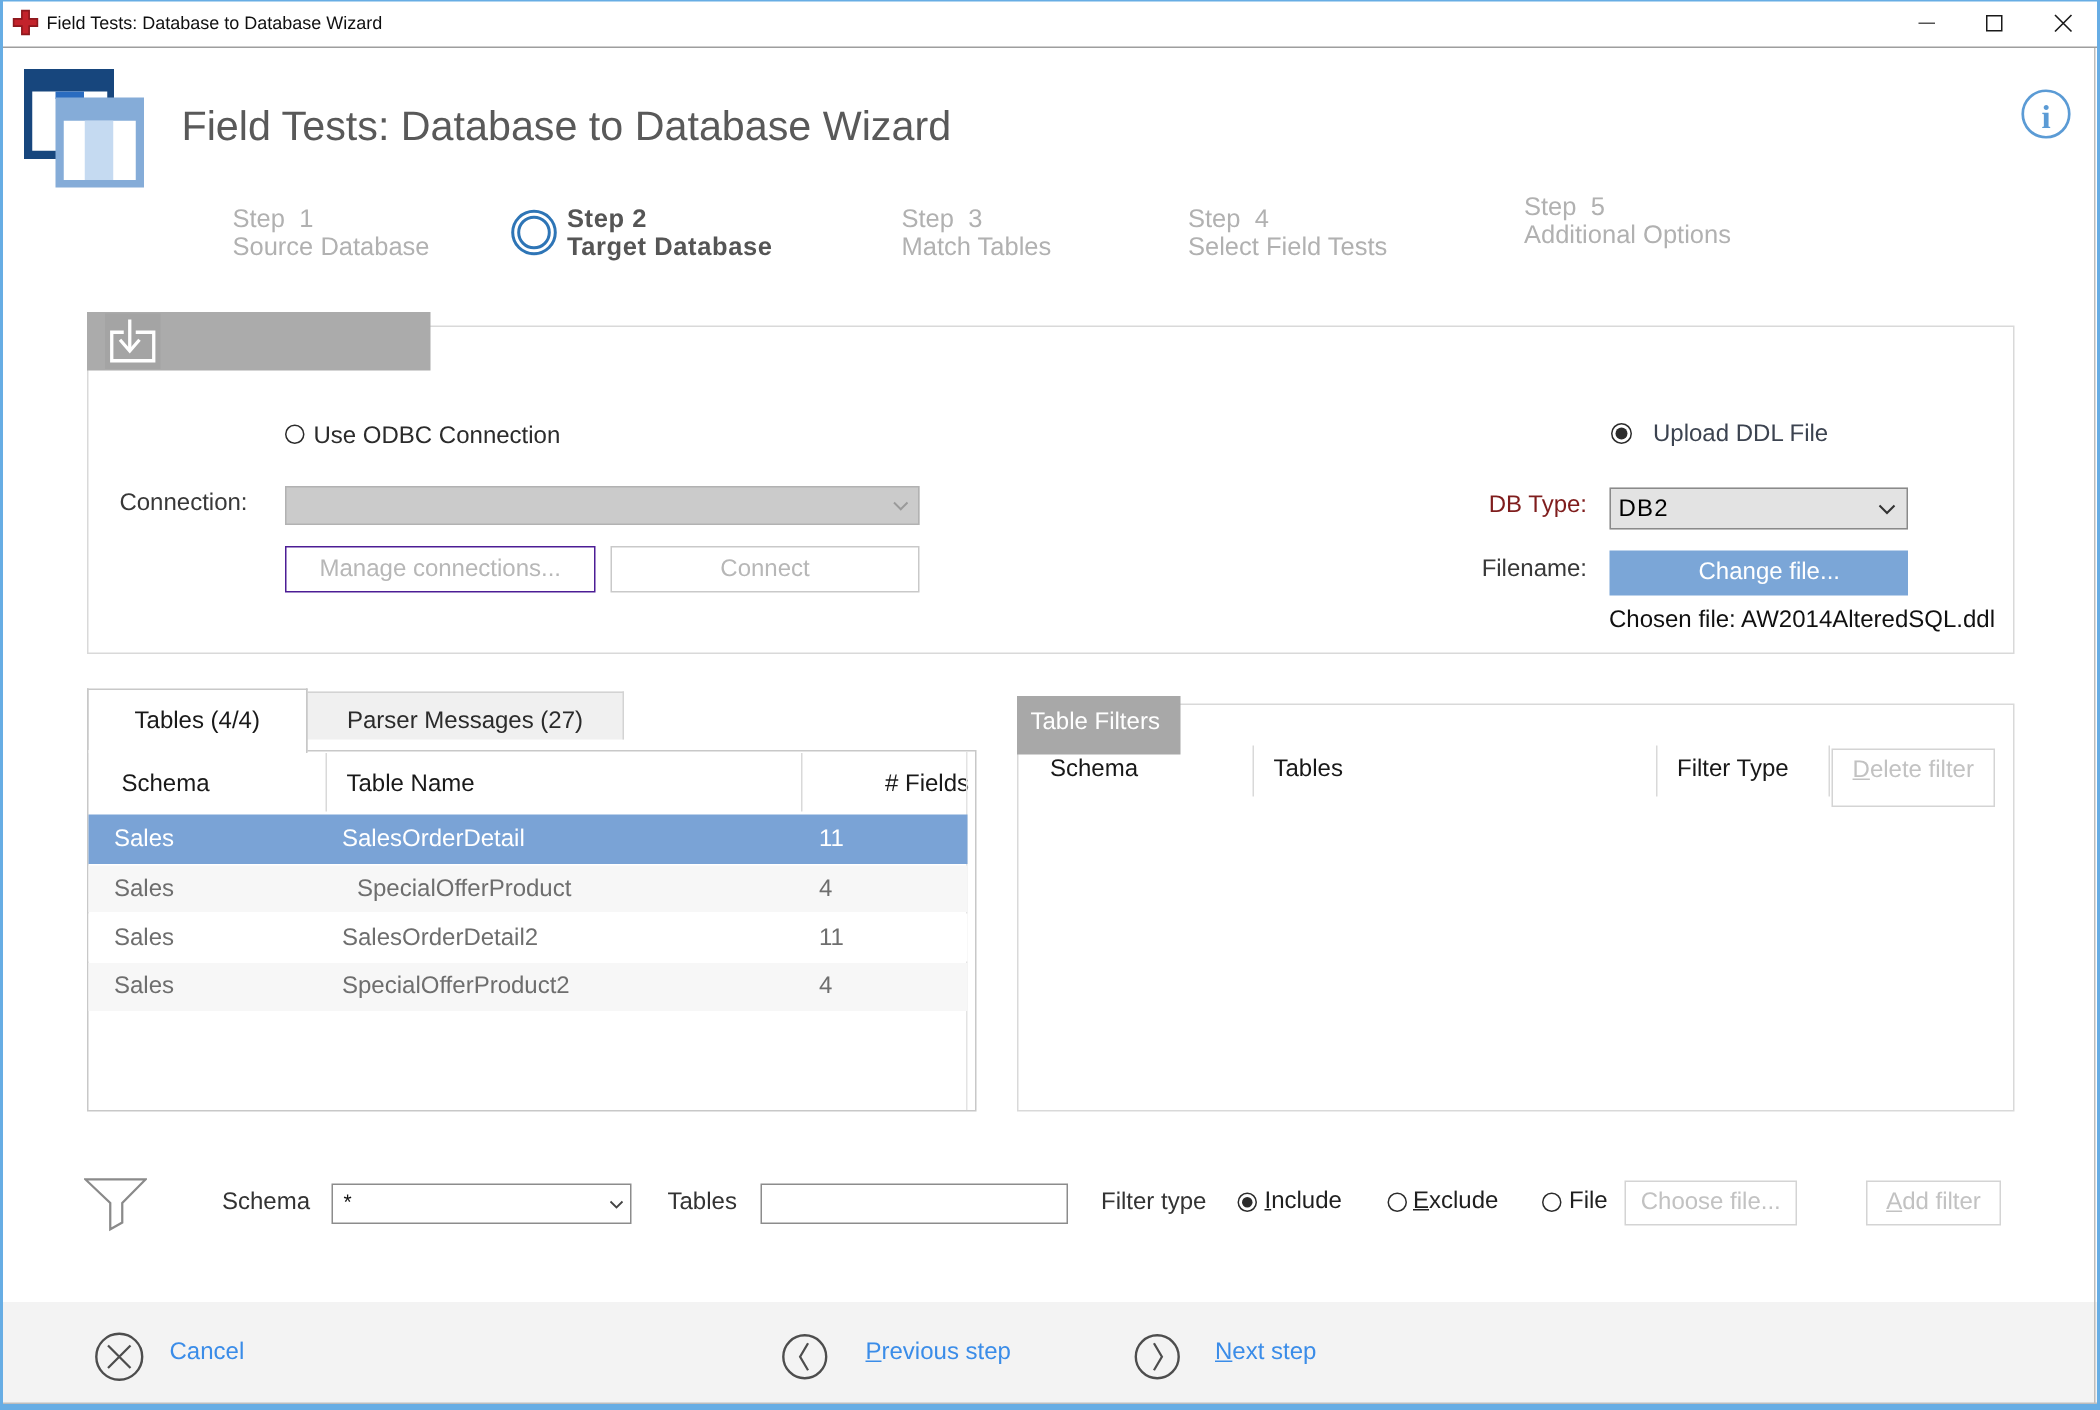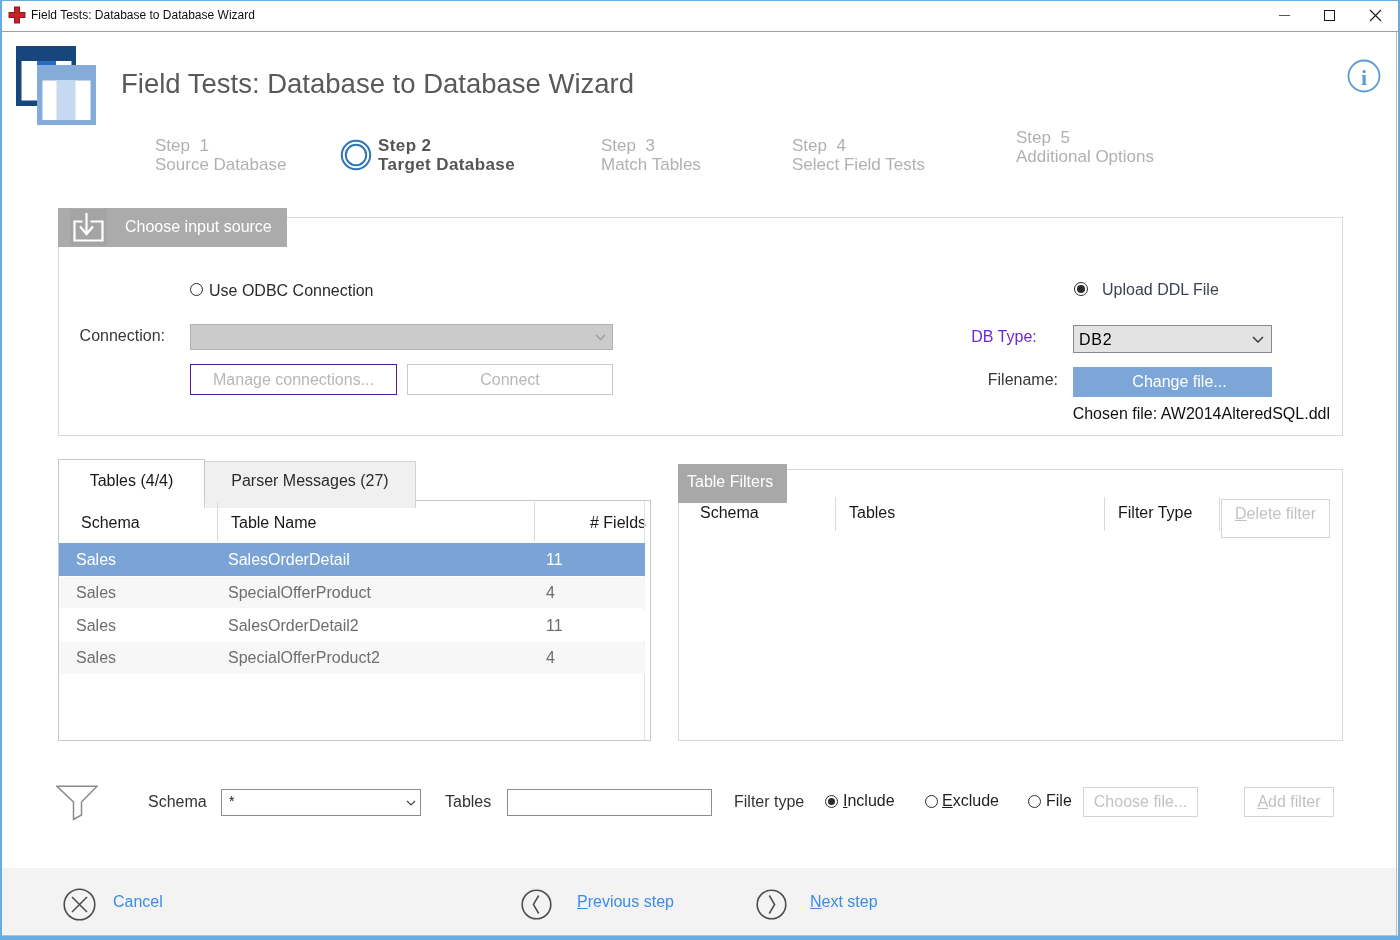--- a/index.html
+++ b/index.html
@@ -51,70 +51,69 @@
 Additional Options</div>
 
 <div class="abs" style="left:58px;top:217px;width:1285px;height:219px;border:1px solid #d9d9d9;background:#fff;"></div>
 <div class="abs" style="left:58px;top:208px;width:229px;height:39px;background:#ababab;">
   <div class="abs" style="left:12px;top:1px;width:37px;height:37px;background:#a4a4a4;"></div>
   <svg class="abs" style="left:14px;top:4px;" width="34" height="32" viewBox="0 0 34 32">
     <path d="M10.5 9.5 H2.5 V28.5 H30.5 V9.5 H18.5" fill="none" stroke="#ffffff" stroke-width="2.2"></path>
     <path d="M14.5 1 V21.5" fill="none" stroke="#ffffff" stroke-width="2.2"></path>
     <path d="M8 14.5 L14.5 22 L21 14.5" fill="none" stroke="#ffffff" stroke-width="2.2"></path>
   </svg>
-  <div class="abs" style="left:67px;top:0;height:39px;line-height:38px;font-size:16px;color:#ffffff;">Choose input source</div>
 </div>
 
 <div class="abs" style="left:190px;top:283px;width:13px;height:13px;border:1px solid #2b2b2b;border-radius:50%;background:#fff;"></div>
 <div class="abs" style="left:209px;top:282px;font-size:16px;color:#2b2b2b;">Use ODBC Connection</div>
 <div class="abs" style="left:58px;top:327px;width:107px;text-align:right;font-size:16px;color:#383838;">Connection:</div>
 <div class="abs" style="left:190px;top:324px;width:423px;height:26px;background:#cbcbcb;border:1px solid #b2b2b2;">
   <svg class="abs" style="right:6px;top:9px;" width="11" height="7" viewBox="0 0 11 7">
       <path d="M1 1 L5.5 5.5 L10 1" fill="none" stroke="#9a9a9a" stroke-width="1.3"></path>
     </svg>
 </div>
 <div class="abs" style="left:190px;top:364px;width:207px;height:31px;background:#fff;border:1px solid #4c1d95;text-align:center;line-height:29px;font-size:16px;color:#b7b7b7;">Manage connections...</div>
 <div class="abs" style="left:407px;top:364px;width:206px;height:31px;background:#fff;border:1px solid #c9c9c9;text-align:center;line-height:29px;font-size:16px;color:#b7b7b7;">Connect</div>
 
 <div class="abs" style="left:1074px;top:282px;width:14px;height:14px;border:1px solid #2b2b2b;border-radius:50%;background:#fff;">
   <div class="abs" style="left:2px;top:2px;width:8px;height:8px;border-radius:50%;background:#2b2b2b;"></div>
 </div>
 <div class="abs" style="left:1102px;top:281px;font-size:16px;color:#3c4350;">Upload DDL File</div>
-<div class="abs" style="left:950px;top:328px;width:108px;text-align:center;font-size:16px;color:#6d28d9;">DB Type:</div>
+<div class="abs" style="left:950px;top:328px;width:108px;text-align:right;font-size:16px;color:#7f1d1d;">DB Type:</div>
 <div class="abs" style="left:1073px;top:325px;width:199px;height:28px;background:#e3e3e3;border:1px solid #8a8a8a;">
   <div class="abs" style="left:5px;top:5px;font-size:16px;letter-spacing:0.8px;color:#000;">DB2</div>
   <svg class="abs" style="right:7px;top:10px;" width="12" height="8" viewBox="0 0 12 8">
       <path d="M1 1 L6 6 L11 1" fill="none" stroke="#333" stroke-width="1.4"></path>
     </svg>
 </div>
 <div class="abs" style="left:950px;top:371px;width:108px;text-align:right;font-size:16px;color:#383838;">Filename:</div>
 <div class="abs" style="left:1073px;top:367px;width:199px;height:30px;background:#7ba6d7;text-align:center;line-height:30px;font-size:16px;color:#ffffff;padding-left:14px;">Change file...</div>
 <div class="abs" style="left:1000px;top:405px;width:330px;text-align:right;font-size:16px;color:#101010;">Chosen file: AW2014AlteredSQL.ddl</div>
 
 <div class="abs" style="left:58px;top:500px;width:593px;height:241px;border:1px solid #c8c8c8;background:#fff;"></div>
-<div class="abs" style="left:204px;top:461px;width:212px;height:47px;background:#f0f0f0;border:1px solid #d3d3d3;border-bottom:none;text-align:center;font-size:16px;color:#2b2b2b;padding-top:10px;">Parser Messages (27)</div>
+<div class="abs" style="left:204px;top:461px;width:212px;height:32px;background:#f0f0f0;border:1px solid #d3d3d3;border-bottom:none;text-align:center;font-size:16px;color:#2b2b2b;padding-top:10px;">Parser Messages (27)</div>
 <div class="abs" style="left:58px;top:459px;width:147px;height:42px;background:#fff;border:1px solid #c8c8c8;border-bottom:none;text-align:center;font-size:16px;color:#191919;padding-top:12px;">Tables (4/4)</div>
 <div class="abs" style="left:58px;top:459px;width:147px;height:43px;background:transparent;border-left:1px solid #c8c8c8;border-right:1px solid #c8c8c8;"></div>
 <div class="abs" style="left:59px;top:500px;width:145px;height:2px;background:#fff;"></div>
 
 <div class="abs" style="left:81px;top:514px;font-size:16px;color:#191919;">Schema</div>
 <div class="abs" style="left:231px;top:514px;font-size:16px;color:#191919;">Table Name</div>
 <div class="abs" style="left:546px;top:514px;font-size:16px;color:#191919;margin-left:44px;"># Fields</div>
 <div class="abs" style="left:217px;top:502px;width:1px;height:39px;background:#d9d9d9;"></div>
 <div class="abs" style="left:534px;top:502px;width:1px;height:39px;background:#d9d9d9;"></div>
 <div class="abs" style="left:644px;top:501px;width:1px;height:239px;background:#e3e3e3;"></div>
 
 <div class="abs" style="left:59px;top:543px;width:586px;height:33px;background:#7aa3d6;color:#ffffff;font-size:16px;">
   <span class="abs" style="left:17px;top:8px;">Sales</span>
     <span class="abs" style="left:169px;top:8px;">SalesOrderDetail</span>
     <span class="abs" style="left:487px;top:8px;">11</span>
 </div>
 <div class="abs" style="left:59px;top:577px;width:586px;height:31px;background:#f7f7f7;color:#6e6e6e;font-size:16px;">
   <span class="abs" style="left:17px;top:7px;">Sales</span>
-    <span class="abs" style="left:169px;top:7px;">SpecialOfferProduct</span>
+    <span class="abs" style="left:179px;top:7px;">SpecialOfferProduct</span>
     <span class="abs" style="left:487px;top:7px;">4</span>
 </div>
 <div class="abs" style="left:59px;top:609px;width:586px;height:32px;background:#ffffff;color:#6e6e6e;font-size:16px;">
   <span class="abs" style="left:17px;top:8px;">Sales</span>
     <span class="abs" style="left:169px;top:8px;">SalesOrderDetail2</span>
     <span class="abs" style="left:487px;top:8px;">11</span>
 </div>
 <div class="abs" style="left:59px;top:642px;width:586px;height:32px;background:#f7f7f7;color:#6e6e6e;font-size:16px;">
   <span class="abs" style="left:17px;top:7px;">Sales</span>
     <span class="abs" style="left:169px;top:7px;">SpecialOfferProduct2</span>

